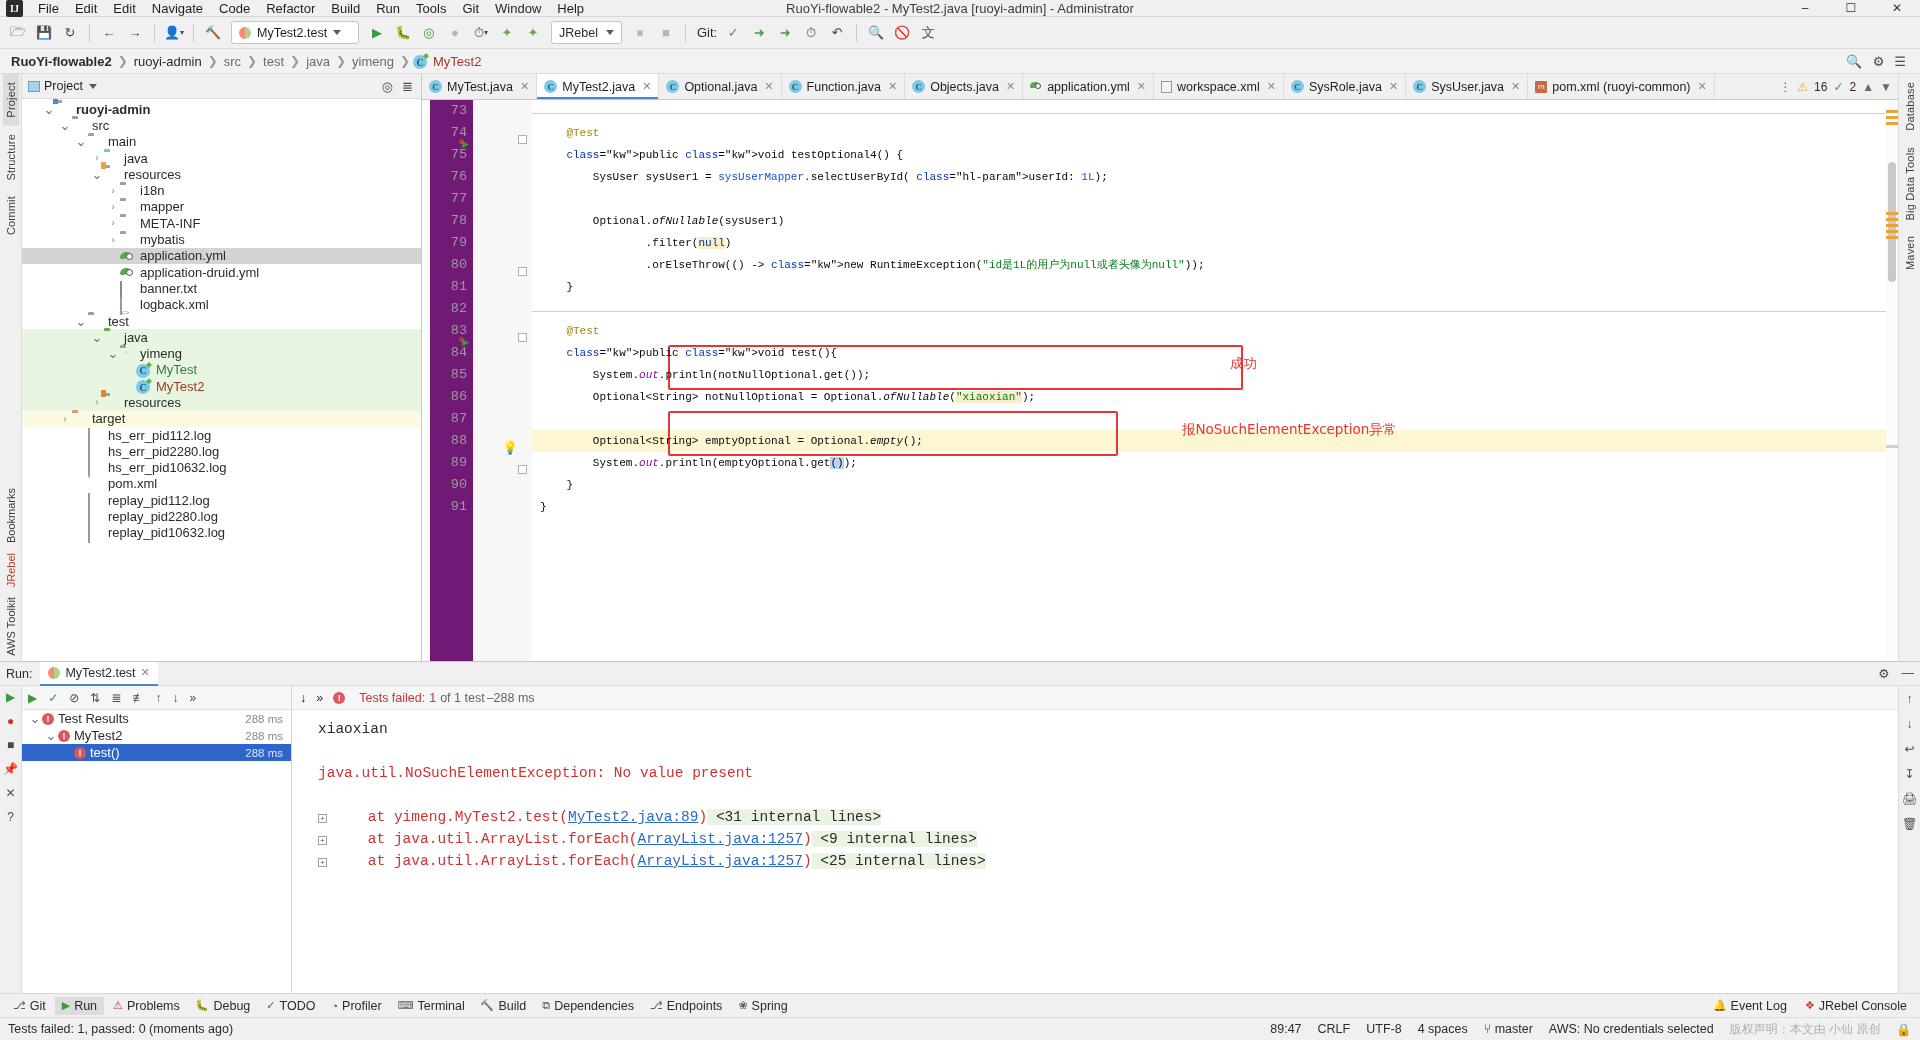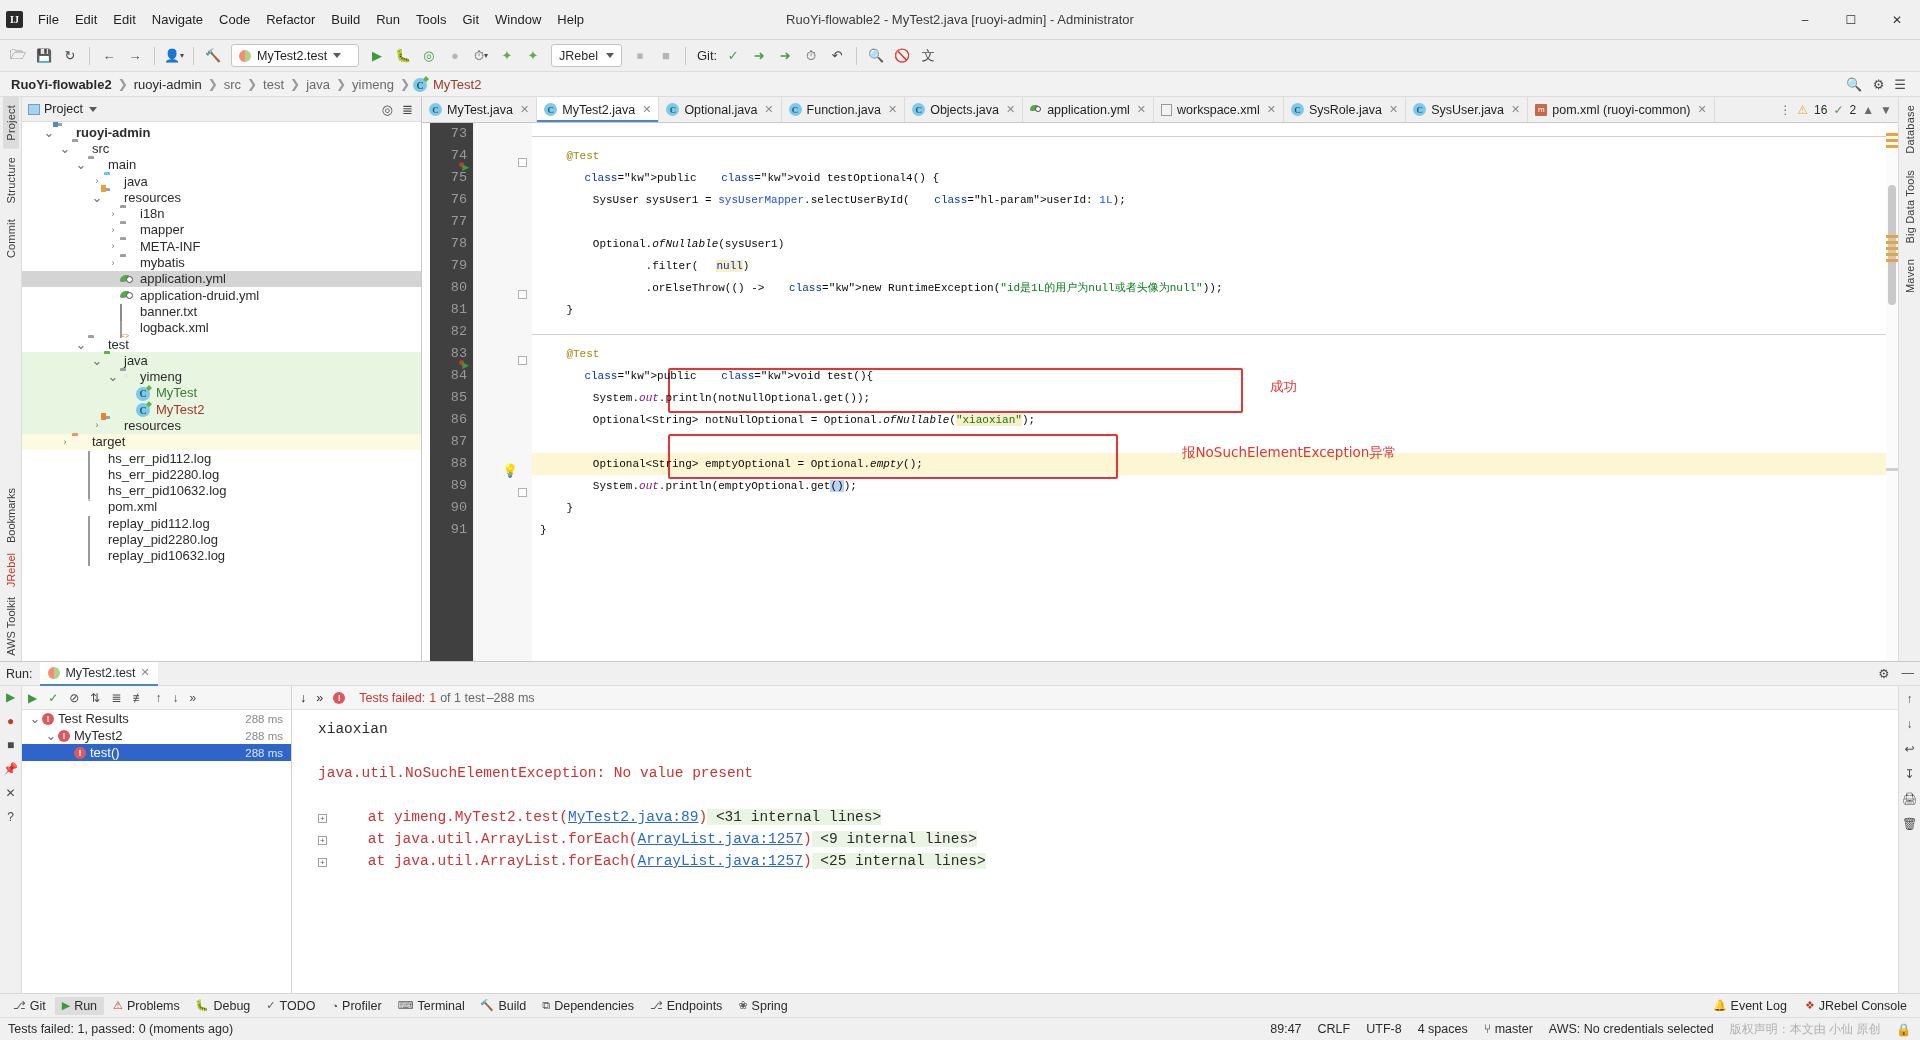--- a/index.html
+++ b/index.html
@@ -8,21 +8,21 @@
     background: #f2f2f2;
     font-family: "Liberation Sans", sans-serif;
     font-size: 13px;
     color: #2b2b2b;
     overflow: hidden;
   }
   .app { position: relative; width: 1920px; height: 1040px; display: flex; flex-direction: column; background:#f2f2f2; }
 
   
   .titlebar {
-    height: 40px; background: #f0f0f0; display: flex; align-items: center;
+    height: 17px; background: #f0f0f0; display: flex; align-items: center;
     border-bottom: 1px solid #d6d6d6; flex: none; position: relative;
   }
   .ij-logo {
     width: 17px; height: 17px; margin: 0 7px 0 6px; background: #2b2b2b;
     color: #fff; font-size: 10px; font-weight: bold; display: flex;
     align-items: center; justify-content: center; border-radius: 2px;
     font-family: "Liberation Serif", serif;
   }
   .menu { display: flex; align-items: center; }
   .menu-item {
@@ -154,31 +154,31 @@
   .yico { width:12px; height:11px; position:relative; }
   .yico .leaf{position:absolute; left:0; top:1px; width:8px;height:6px;background:#5aa84e;border-radius:7px 2px 7px 2px;}
   .yico .dot{position:absolute; left:5px; top:2px; width:6px;height:6px;border-radius:50%;border:1.2px solid #4a4a4a;background:#fff;}
   .xico { width:11px; height:12px; background:#f3f3f3; border:1px solid #9a9a9a; }
   .mico { width:12px; height:12px; background:#c86a4a; border-radius:1px; color:#fff; font-size:8px; display:flex; align-items:center; justify-content:center;}
   .tab-right { margin-left:auto; display:flex; align-items:center; gap:6px; padding:0 6px; font-size:12px; }
 
   .editor-body { flex: 1; display: flex; min-height: 0; position: relative; background:#fff; }
   .gutter-left { width: 8px; background: #fff; flex:none; }
   .linecol {
-    width: 44px; background: #404040; color: #9a9a9a; font-family: "Liberation Mono", monospace;
+    width: 44px; background: #701a75; color: #9a9a9a; font-family: "Liberation Mono", monospace;
     font-size: 13.5px; text-align: right; padding-right: 6px; flex: none; border-right:1px solid #f0f0f0;
   }
   .gutter-icons { width: 58px; background:#f7f7f7; flex:none; position:relative; }
   .codearea { flex: 1; position: relative; overflow: hidden; background:#fff; }
   .code-line {
     height: 22px; line-height: 22px; font-family: "Liberation Mono", monospace; font-size: 11px;
     white-space: pre; color: #080808; padding-left: 8px;
   }
   .ln { height:22px; line-height:22px; }
-  .kw { color: #0033b3; margin-left: 18px; }
+  .kw { color: #0033b3; }
   .ann { color: #9e880d; }
   .str { color: #067d17; }
   .num { color: #1750eb; }
   .field { color: #871094; font-style: italic; }
   .italic { font-style: italic; }
   .hl-yellow { background: #faeec8; }
   .cursor-cell { background:#b9d4f1; }
   .sep-line { position:absolute; left:0; right:0; height:1px; background:#d0d0d0; }
   .fold-marker { position:absolute; width:9px; height:9px; border:1px solid #b0b0b0; background:#fff; }
   .run-gutter { position:absolute; width:13px; height:13px; }
@@ -632,21 +632,21 @@
               <div class="code-line"></div>
               <div class="code-line">        Optional&lt;String&gt; emptyOptional = Optional.<span class="italic">empty</span>();</div>
               <div class="code-line">        System.<span class="field">out</span>.println(emptyOptional.get<span class="cursor-cell">()</span>);</div>
               <div class="code-line">    }</div>
               <div class="code-line">}</div>
             </div>
 
           <div class="redbox" style="left:136px; top:245px; width:575px; height:45px;"></div>
           <div class="redbox" style="left:136px; top:311px; width:450px; height:45px;"></div>
 
-          <div class="annot-cn" style="left:738px; top:255px;">成功</div>
+          <div class="annot-cn" style="left:698px; top:255px;">成功</div>
           <div class="annot-cn" style="left:650px; top:321px;">报NoSuchElementException异常</div>
 
           <div class="scroll-track">
             <div class="scroll-thumb" style="top:62px; height:120px;"></div>
             <div class="err-stripe" style="top:10px; background:#e8a33d;"></div>
             <div class="err-stripe" style="top:16px; background:#e8a33d;"></div>
             <div class="err-stripe" style="top:22px; background:#e8a33d;"></div>
             <div class="err-stripe" style="top:112px; background:#e8a33d;"></div>
             <div class="err-stripe" style="top:118px; background:#e8a33d;"></div>
             <div class="err-stripe" style="top:124px; background:#e8a33d;"></div>

